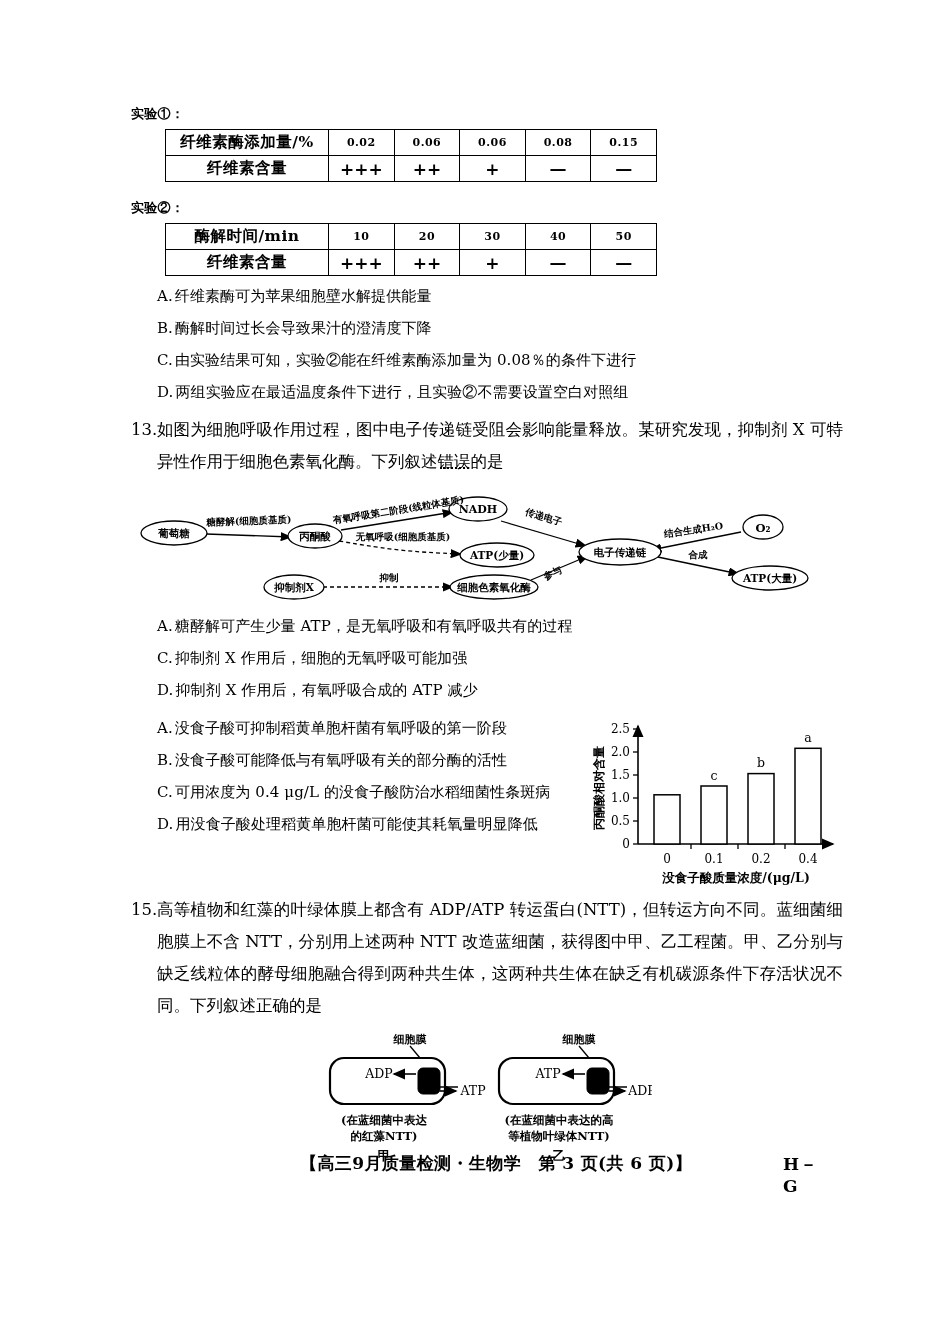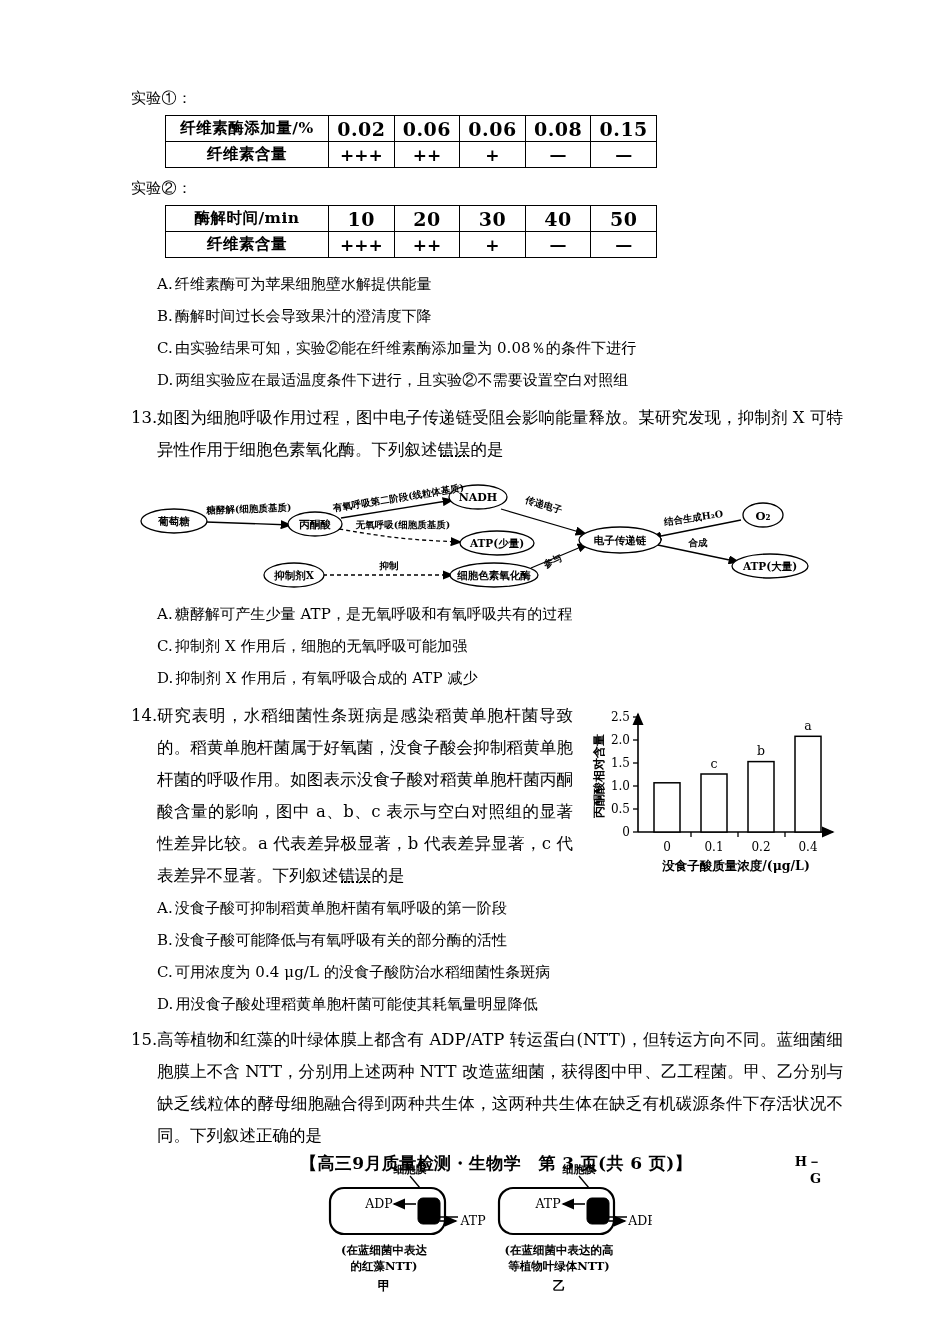--- a/index.html
+++ b/index.html
@@ -23,24 +23,24 @@
   }
   .content {
     position: absolute;
     left: 131px;
     top: 88px;
     width: 712px;
   }
 
   
   .lead {
-    font-size: 15px;
-    font-weight: 400;
+    font-size: 13px;
+    font-weight: 700;
     letter-spacing: .3px;
-    margin: 0 0 6px 0;
+    margin: 17px 0 6px 0;
     line-height: 1.4;
   }
   .qnum-row {
     display: flex;
     align-items: flex-start;
   }
   .qnum {
     width: 26px;
     flex: 0 0 26px;
     font-size: 16.5px;
@@ -70,29 +70,29 @@
     left: 2px;
     right: 2px;
     bottom: 2px;
     height: 0;
     border-bottom: 2px dotted #000;
   }
 
   
   .dtable {
     border-collapse: collapse;
-    margin: 4px 0 10px 34px;
+    margin: 4px 0 4px 34px;
     table-layout: fixed;
     width: 492px;
     border: 1.6px solid #000;
   }
   .dtable td {
     border: 1.3px solid #000;
     text-align: center;
-    font-size: 19px;
+    font-size: 11px;
     height: 25px;
     padding: 0 2px;
     font-weight: 700;
     letter-spacing: .5px;
     white-space: nowrap;
   }
   .dtable td.head {
     width: 158px;
     font-size: 15.5px;
   }
@@ -147,24 +147,23 @@
     top: 0;
     font-size: 17px;
     font-weight: 700;
     letter-spacing: .4px;
     white-space: nowrap;
   }
   .footer-right {
     position: absolute;
     left: 783px;
     top: 1px;
-    font-size: 13px;
+    font-size: 17px;
     font-weight: 700;
     letter-spacing: 1px;
-    text-align: right;
   }
 </style>
 </head>
 <body>
 
 <div class="page">
   <div class="content">
 
     <div class="lead">实验①：</div>
     <table class="dtable">
@@ -356,24 +355,20 @@
             <text x="133" y="147">0.1</text>
             <text x="180" y="147">0.2</text>
             <text x="227" y="147">0.4</text>
           </g>
 
           <text x="155" y="166" font-family="DejaVu Serif, Liberation Serif, serif" font-size="12.5" font-weight="700" fill="#000" text-anchor="middle">没食子酸质量浓度/(μg/L)</text>
           <text x="22" y="72" font-family="DejaVu Serif, Liberation Serif, serif" font-size="12" font-weight="700" fill="#000" text-anchor="middle" transform="rotate(-90 22 72)">丙酮酸相对含量</text>
         </svg>
       </div>
 
-      <div class="qnum-row">
-        <div class="qnum">14.</div>
-        <div class="qbody"><span>研究表明，水稻细菌性条斑病是感染稻黄单胞杆菌导致的。稻黄单胞杆菌属于好氧菌，没食子酸会抑制稻黄单胞杆菌的呼吸作用。如图表示没食子酸对稻黄单胞杆菌丙酮酸含量的影响，图中 a、b、c 表示与空白对照组的显著性差异比较。a 代表差异极显著，b 代表差异显著，c 代表差异不显著。下列叙述</span><span class="dotted-under">错误</span><span>的是</span></div>
-      </div>
 
       <div class="opt">
         <span class="lbl">A.</span><span>没食子酸可抑制稻黄单胞杆菌有氧呼吸的第一阶段</span>
       </div>
       <div class="opt">
         <span class="lbl">B.</span><span>没食子酸可能降低与有氧呼吸有关的部分酶的活性</span>
       </div>
       <div class="opt">
         <span class="lbl">C.</span><span>可用浓度为 0.4 μg/L 的没食子酸防治水稻细菌性条斑病</span>
       </div>

